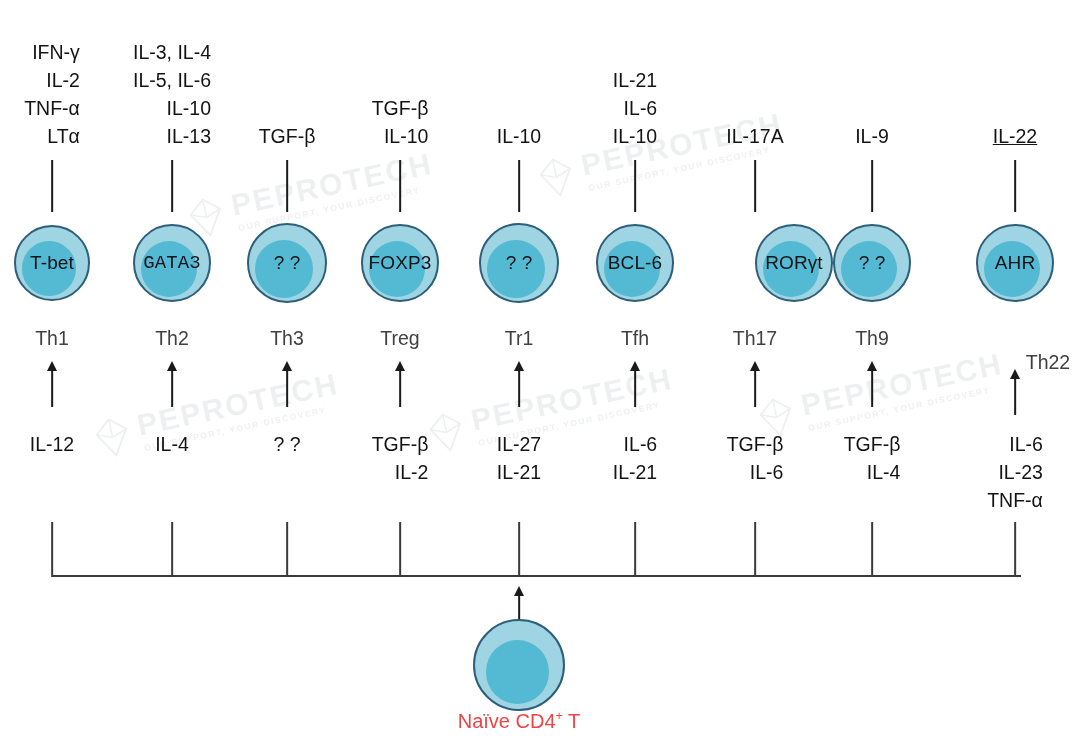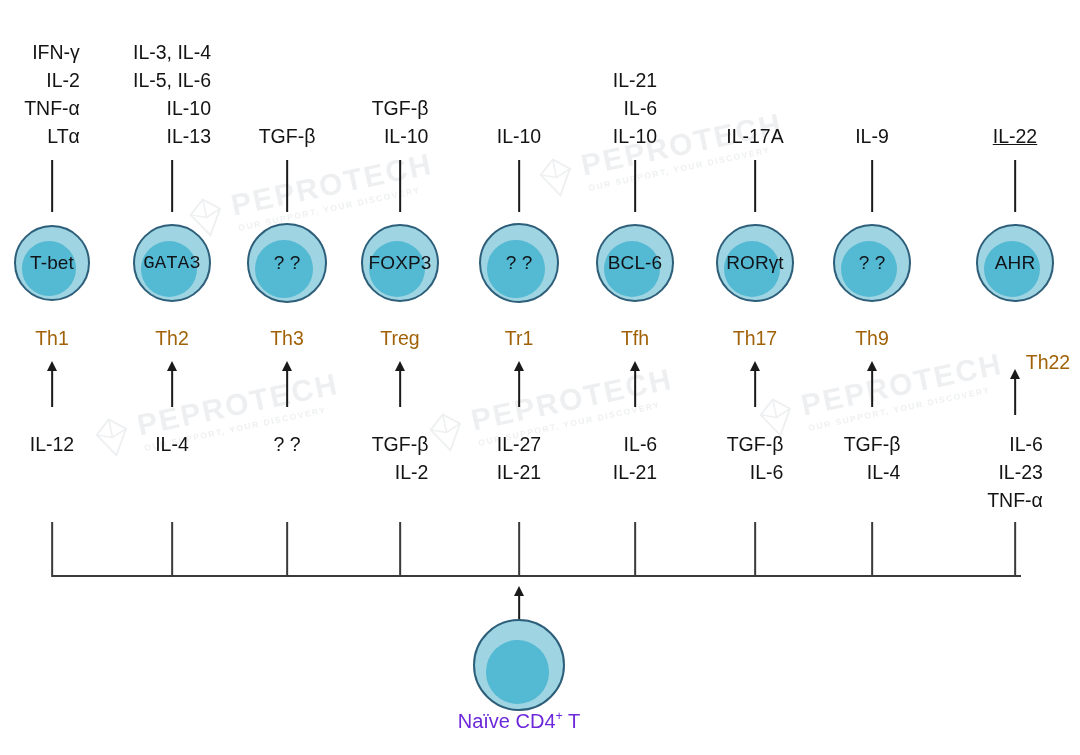--- a/index.html
+++ b/index.html
@@ -51,30 +51,30 @@
   }
   .ctext.center{transform:translateX(-50%);text-align:right;}
 
   .celllabel{
     position:absolute;
     font-size:19.5px;
     line-height:24px;
     transform:translateX(-50%);
     text-align:right;
     white-space:nowrap;
-    color:#a16207;
+    color:#404040;
   }
 
   .naive-label{
     position:absolute;
     font-size:20px;
     transform:translateX(-50%);
     white-space:nowrap;
     text-align:left;
-    color:#6d28d9;
+    color:#ef4444;
   }
   .naive-label sup{font-size:12.5px;vertical-align:super;line-height:0;}
 
   
   .cell{
     position:absolute;
     border-radius:50%;
     background:#9fd5e2;
     border:2.6px solid #2e5f7a;
     box-sizing:border-box;
@@ -258,21 +258,21 @@
       </div>
       <div class="celllabel" style="left: 635px; top: 326px;">Tfh</div>
       <div class="arrow" style="left: 635px; top: 361px; height: 46px; width: 14px;">
         <div class="head"></div>
         <div class="shaft"></div>
       </div>
       <div class="ctext center" style="left: 635px; top: 430px;">IL-6
 IL-21</div>
       <div class="ctext center" style="left: 755px; top: 122px;">IL-17A</div>
       <div class="vline" style="left: 755px; top: 160px; height: 52px;"></div>
-      <div class="cell" style="left: 755px; top: 263px; width: 78px; height: 78px;">
+      <div class="cell" style="left: 794px; top: 263px; width: 78px; height: 78px;">
         <span class="nucleus" style="left: 8%; top: 20%; width: 76%; height: 76%;"></span>
         <span class="tf">RORγt</span>
       </div>
       <div class="celllabel" style="left: 755px; top: 326px;">Th17</div>
       <div class="arrow" style="left: 755px; top: 361px; height: 46px; width: 14px;">
         <div class="head"></div>
         <div class="shaft"></div>
       </div>
       <div class="ctext center" style="left: 755px; top: 430px;">TGF-β
 IL-6</div>

